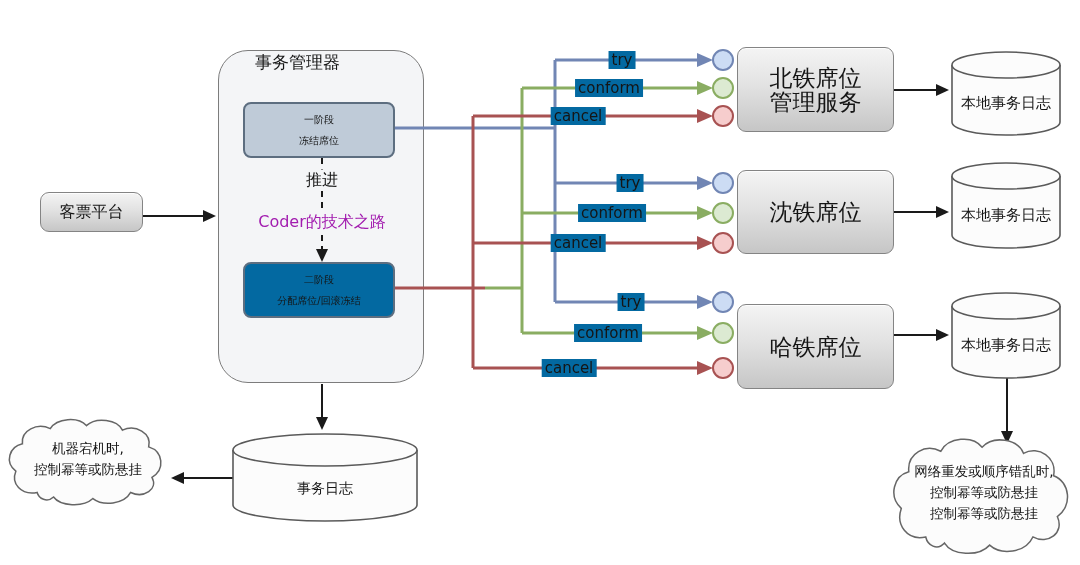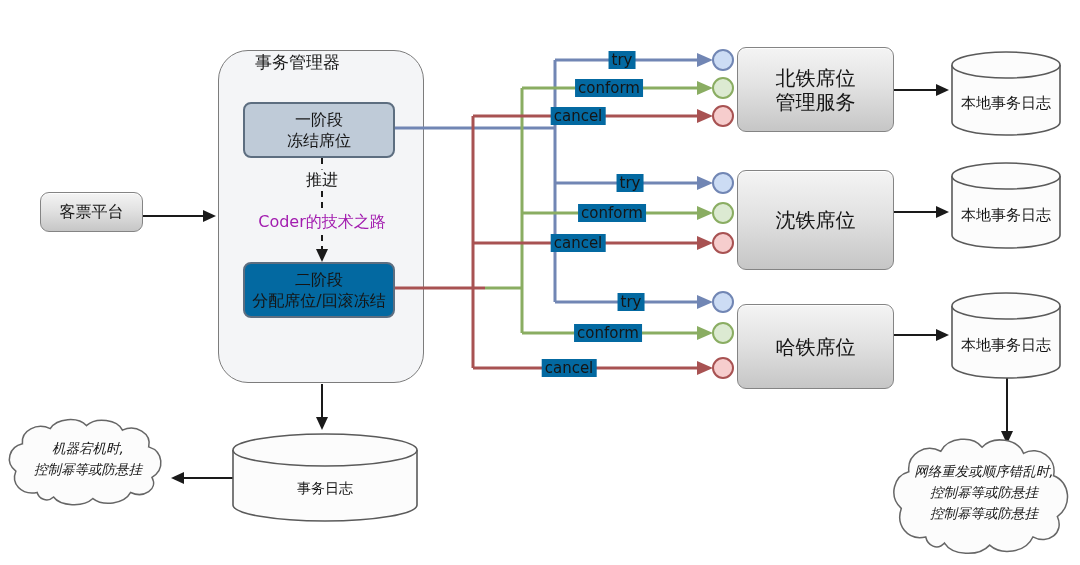--- a/index.html
+++ b/index.html
@@ -6,31 +6,31 @@
   .canvas{position:relative;width:1080px;height:565px;background:#ffffff;overflow:hidden;
           font-family:"DejaVu Sans","Liberation Sans",sans-serif;color:#151515;}
   svg.wires{position:absolute;left:0;top:0;width:1080px;height:565px;z-index:3;}
   .node{position:absolute;display:flex;flex-direction:column;align-items:center;justify-content:center;
         text-align:center;box-sizing:border-box;}
   .gray-node{border:1.5px solid #848484;border-radius:9px;
         background:linear-gradient(180deg,#f4f4f4 0%,#e2e2e2 45%,#c6c6c6 100%);
         box-shadow:inset 0 1px 0 rgba(255,255,255,.8);z-index:2;}
   .manager{border:1.5px solid #7c7c7c;border-radius:30px;background:#f4f5f7;z-index:1;}
   .manager-title{position:absolute;left:255px;top:51px;font-size:17px;font-weight:400;z-index:2;}
-  .phase{border:2px solid #5d6e80;border-radius:8px;font-size:16px;line-height:21px;z-index:2;}
-  .client-label,.svc-title{font-size:20px;line-height:24px;}
+  .phase{border:2px solid #5d6e80;border-radius:8px;font-size:10px;line-height:21px;z-index:2;}
+  .client-label,.svc-title{font-size:23px;line-height:24px;}
   .client-label{font-size:16px;}
   .chip{position:absolute;transform:translate(-50%,-50%);background:#0369a1;padding:0 3px;
         font-size:15px;white-space:nowrap;z-index:4;}
   .chip.inner{background:#f4f5f7;z-index:4;}
   .watermark{font-size:16px;}
   .cyl-label{position:absolute;transform:translate(-50%,-50%);font-size:15px;white-space:nowrap;z-index:4;}
   .txlog-label{font-size:14px;}
   .cloud-text{position:absolute;transform:translate(-50%,-50%);text-align:center;font-size:13.5px;
-        line-height:21px;white-space:nowrap;z-index:4;font-style:italic;}
+        line-height:21px;white-space:nowrap;z-index:4;}
 </style>
 </head>
 <body>
 
 <div class="canvas">
 
   <div class="node manager" style="left:218px;top:50px;width:206px;height:333px;"></div>
   <div class="manager-title">事务管理器</div>
 
   <div class="node gray-node" style="left:40px;top:192px;width:103px;height:40px;">
@@ -43,21 +43,21 @@
   </div>
   <div class="node phase" id="phase2" style="left: 243px; top: 262px; width: 152px; height: 56px; background: #0369a1; border-color: rgb(93, 110, 128);">
     <div>二阶段</div>
     <div>分配席位/回滚冻结</div>
   </div>
 
   <div class="node gray-node" style="left:737px;top:47px;width:157px;height:85px;">
     <div class="svc-title">北铁席位</div>
     <div class="svc-title">管理服务</div>
   </div>
-  <div class="node gray-node" style="left:737px;top:170px;width:157px;height:100px;">
+  <div class="node gray-node" style="left:737px;top:170px;width:157px;height:84px;">
     <div class="svc-title">沈铁席位</div>
   </div>
   <div class="node gray-node" style="left:737px;top:292px;width:157px;height:85px;margin-top:12px;">
     <div class="svc-title">哈铁席位</div>
   </div>
 
   <svg class="wires">
 
     <g stroke="#1a1a1a" stroke-width="2" fill="none">
       <path d="M143,216 H205"></path>

